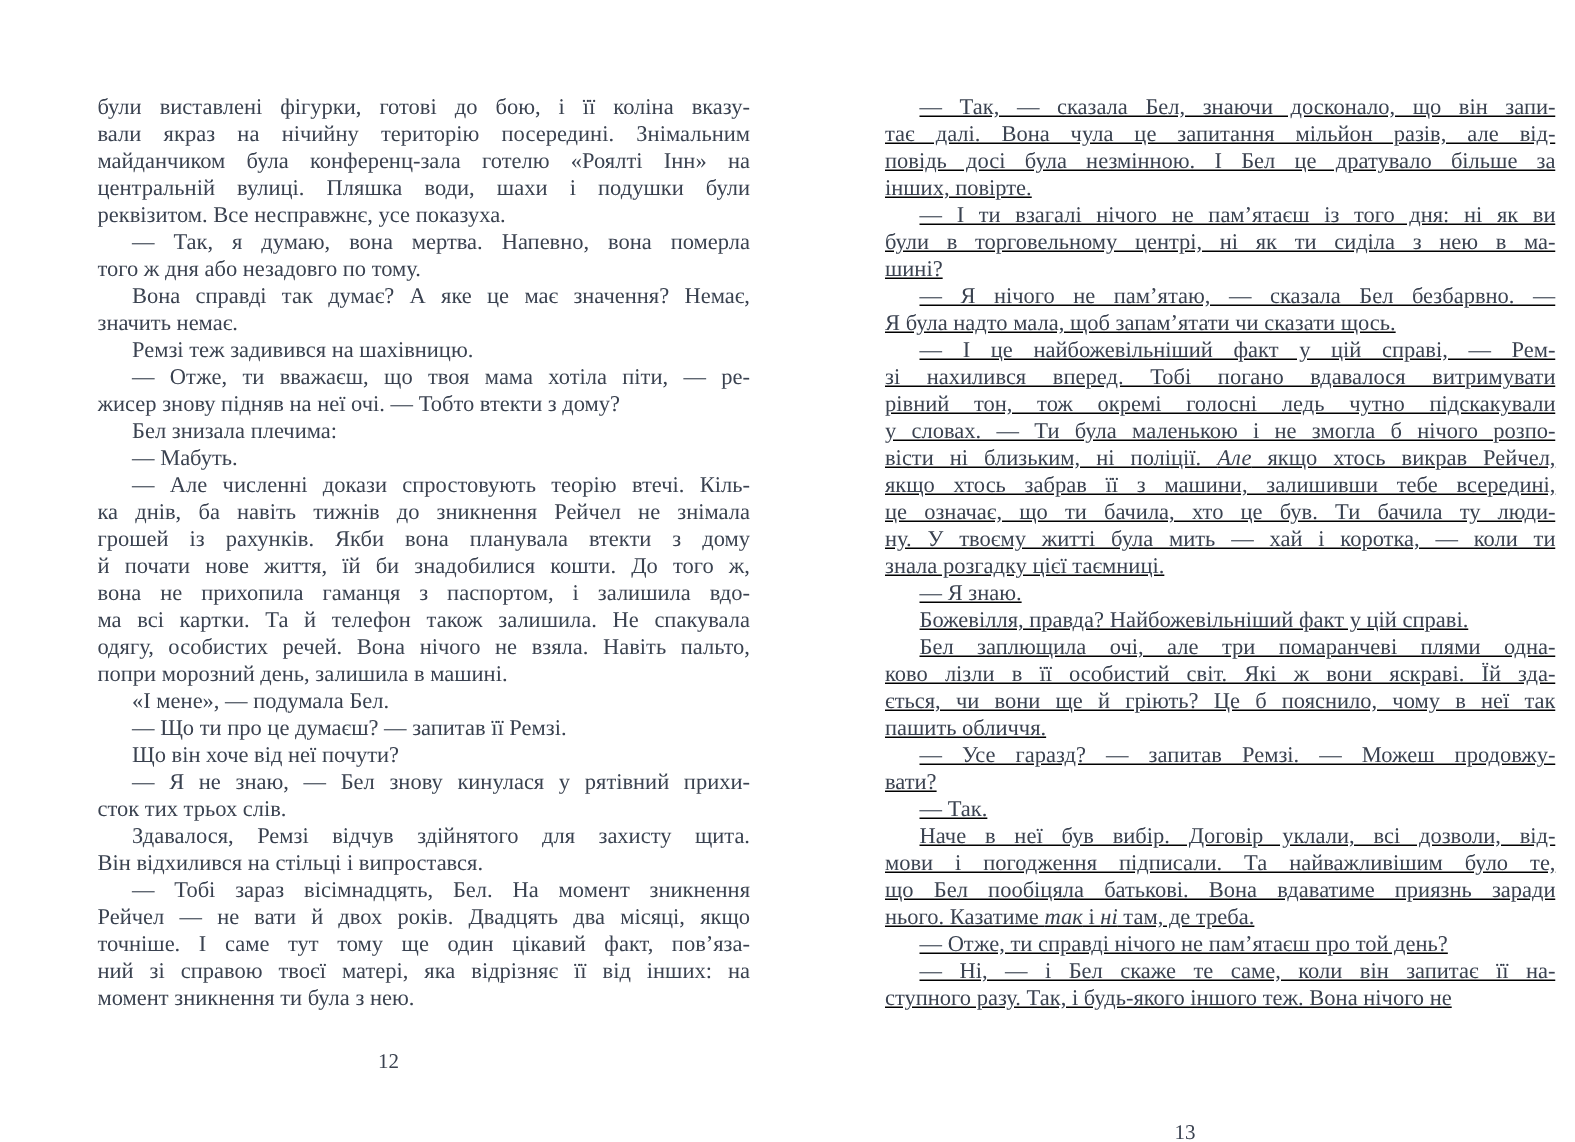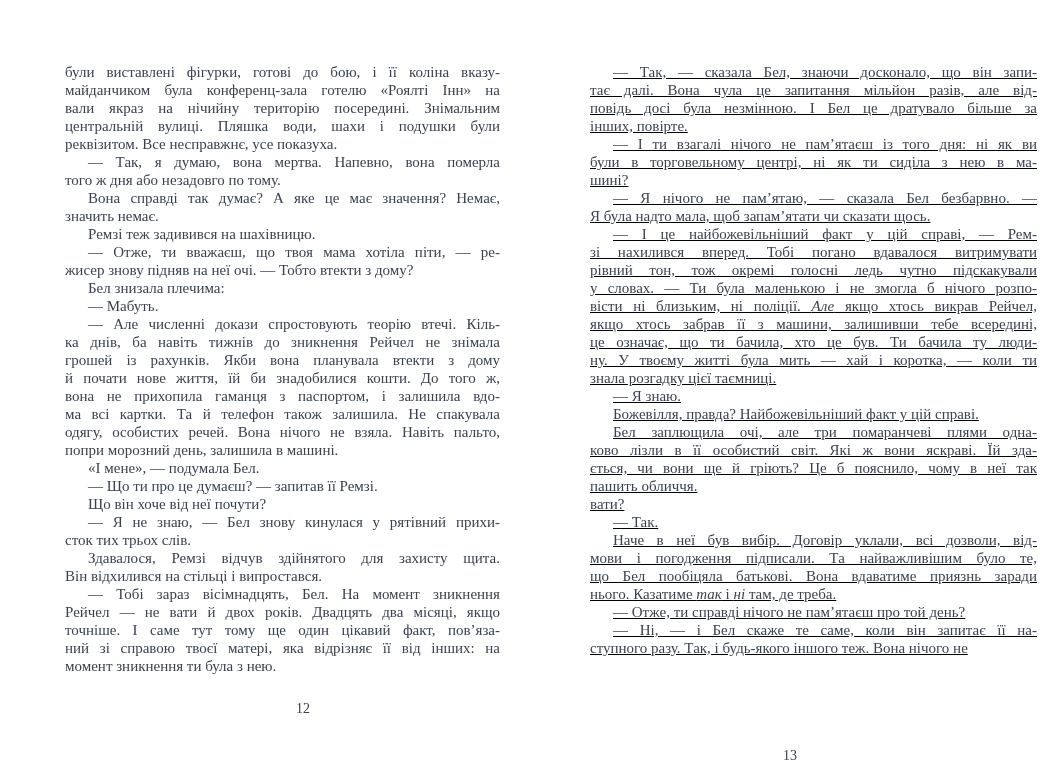--- a/index.html
+++ b/index.html
@@ -45,33 +45,33 @@
     font-style: italic;
   }
   .page-number {
     position: absolute;
     top: 637px;
     transform: translateX(-50%);
     color: var(--text, #3a4250);
     font-size: 14px;
     line-height: 18px;
   }
-  .page.left  .page-number { left: 194px; margin-left: 44px; }
+  .page.left  .page-number { left: 194px; }
   .page.right .page-number { left: 200px; margin-top: 47px; }
 </style>
 </head>
 <body>
 
 <main class="spread">
 
   <section class="page left">
     <div class="text-block">
         <div class="line">були виставлені фігурки, готові до бою, і її коліна вказу-</div>
+        <div class="line">вали якраз на нічийну територію посередині. Знімальним</div>
         <div class="line">майданчиком була конференц-зала готелю «Роялті Інн» на</div>
-        <div class="line">вали якраз на нічийну територію посередині. Знімальним</div>
         <div class="line">центральній вулиці. Пляшка води, шахи і подушки були</div>
         <div class="line end">реквізитом. Все несправжнє, усе показуха.</div>
         <div class="line indent">— Так, я думаю, вона мертва. Напевно, вона померла</div>
         <div class="line end">того ж дня або незадовго по тому.</div>
         <div class="line indent">Вона справді так думає? А яке це має значення? Немає,</div>
         <div class="line end">значить немає.</div>
         <div class="line indent end">Ремзі теж задивився на шахівницю.</div>
         <div class="line indent">— Отже, ти вважаєш, що твоя мама хотіла піти, — ре-</div>
         <div class="line end">жисер знову підняв на неї очі. — Тобто втекти з дому?</div>
         <div class="line indent end">Бел знизала плечима:</div>
@@ -119,20 +119,21 @@
         <div class="line">якщо хтось забрав її з машини, залишивши тебе всередині,</div>
         <div class="line">це означає, що ти бачила, хто це був. Ти бачила ту люди-</div>
         <div class="line">ну. У твоєму житті була мить — хай і коротка, — коли ти</div>
         <div class="line end">знала розгадку цієї таємниці.</div>
         <div class="line indent end">— Я знаю.</div>
         <div class="line indent end">Божевілля, правда? Найбожевільніший факт у цій справі.</div>
         <div class="line indent">Бел заплющила очі, але три помаранчеві плями одна-</div>
         <div class="line">ково лізли в її особистий світ. Які ж вони яскраві. Їй зда-</div>
         <div class="line">ється, чи вони ще й гріють? Це б пояснило, чому в неї так</div>
         <div class="line end">пашить обличчя.</div>
+        <div class="line indent">— Усе гаразд? — запитав Ремзі. — Можеш продовжу-</div>
         <div class="line end">вати?</div>
         <div class="line indent end">— Так.</div>
         <div class="line indent">Наче в неї був вибір. Договір уклали, всі дозволи, від-</div>
         <div class="line">мови і погодження підписали. Та найважливішим було те,</div>
         <div class="line">що Бел пообіцяла батькові. Вона вдаватиме приязнь заради</div>
         <div class="line end">нього. Казатиме <i>так</i> і <i>ні</i> там, де треба.</div>
         <div class="line indent end">— Отже, ти справді нічого не пам’ятаєш про той день?</div>
         <div class="line indent">— Ні, — і Бел скаже те саме, коли він запитає її на-</div>
         <div class="line end">ступного разу. Так, і будь-якого іншого теж. Вона нічого не</div>
       </div>

